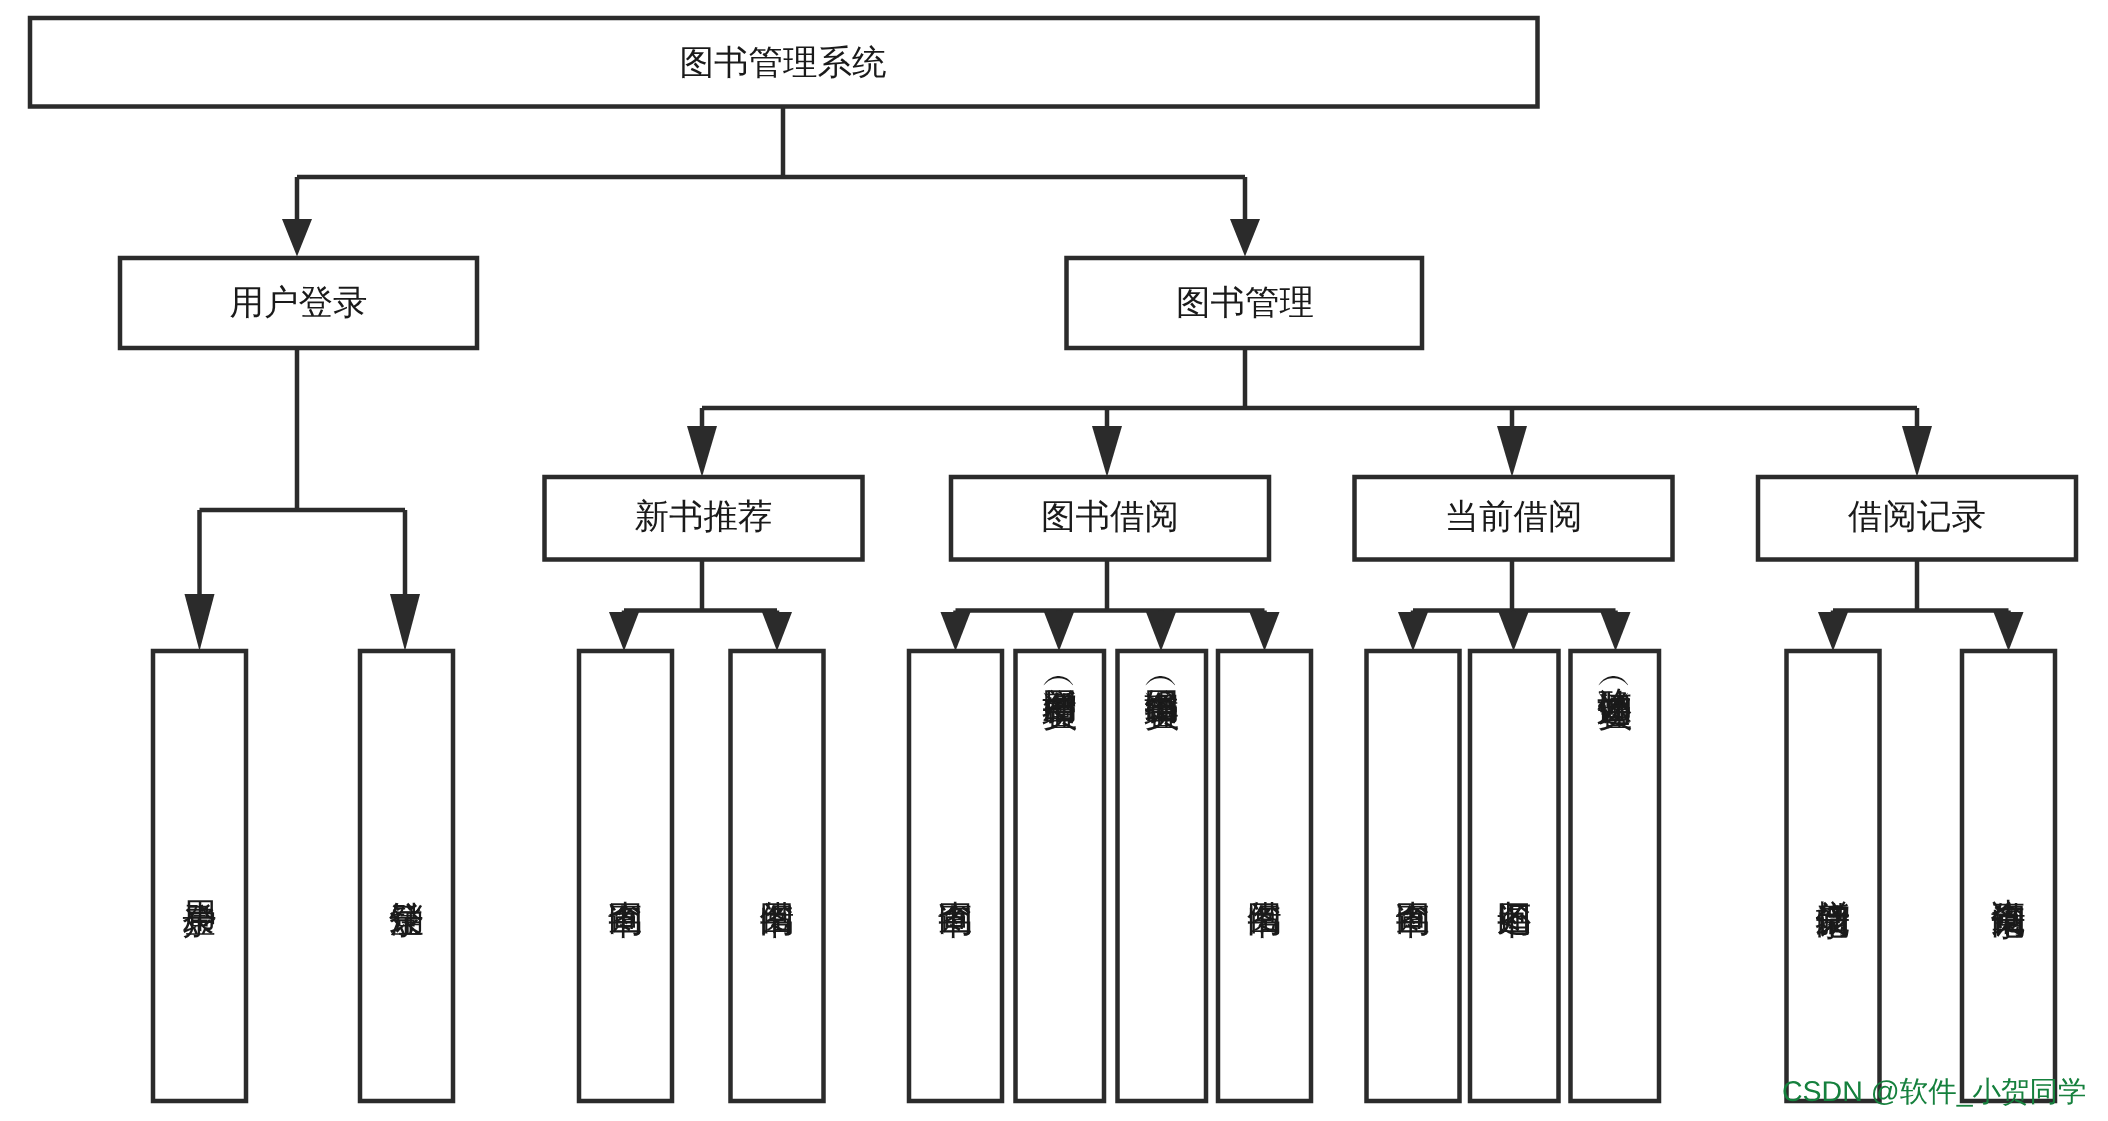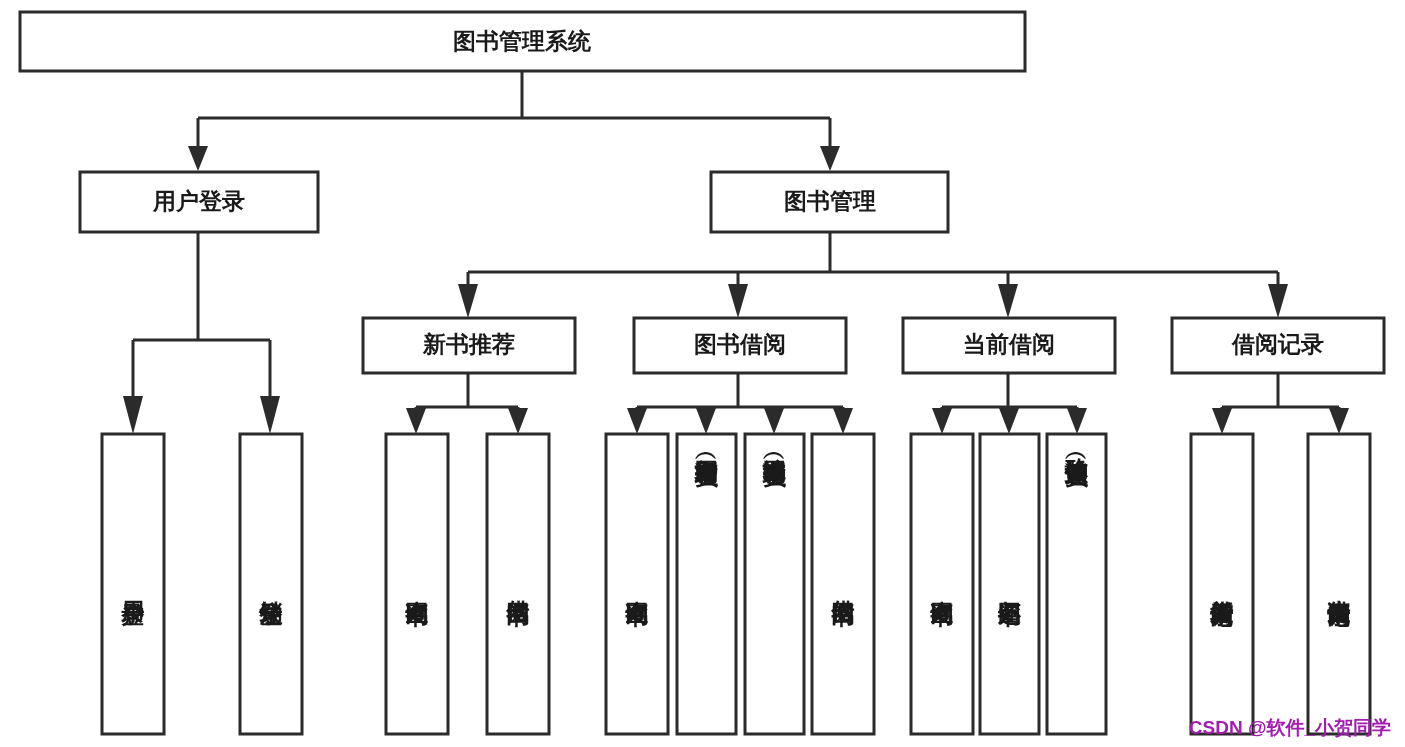--- a/index.html
+++ b/index.html
@@ -13,21 +13,20 @@
     font-family: "Liberation Sans", "DejaVu Sans", sans-serif;
     overflow: hidden;
     position: relative;
   }
   #diagram-root {
     position: absolute;
     left: 0;
     top: 0;
     width: 1405px;
     height: 747px;
-    font-weight: bold;
   }
   svg#tree-svg {
     display: block;
     width: 1405px;
     height: 747px;
   }
   .node-box {
     fill: #ffffff;
     stroke: #2b2b2b;
     stroke-width: 3;
@@ -66,21 +65,21 @@
     letter-spacing: 1px;
     white-space: nowrap;
     text-align: center;
   }
   #watermark {
     position: absolute;
     right: 14px;
     bottom: 6px;
     font-family: "Liberation Sans", "DejaVu Sans", sans-serif;
     font-size: 19px;
-    color: #a21caf;
+    color: #15803d;
     white-space: nowrap;
     pointer-events: none;
   }
 </style>
 </head>
 <body>
 
 <div id="diagram-root">
 
   <svg id="tree-svg" viewBox="0 0 1405 747" xmlns="http://www.w3.org/2000/svg">

